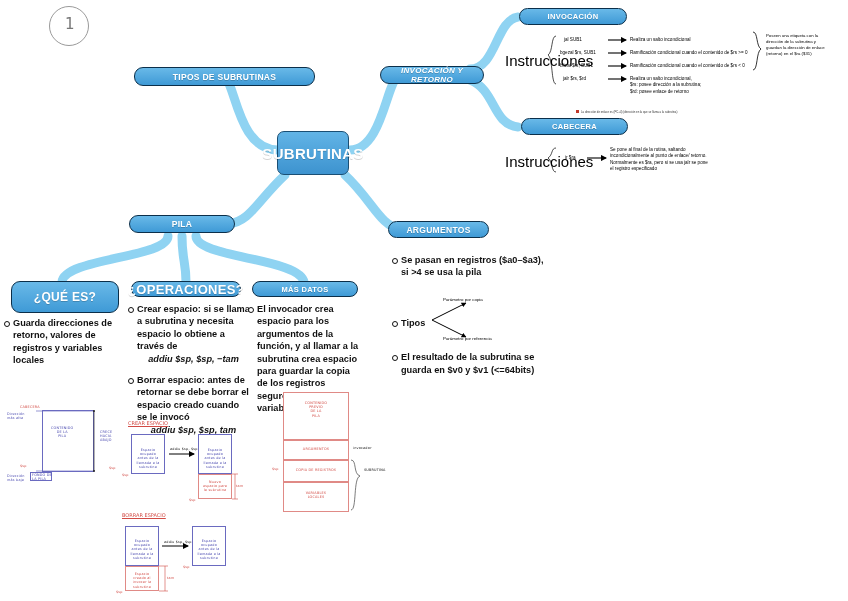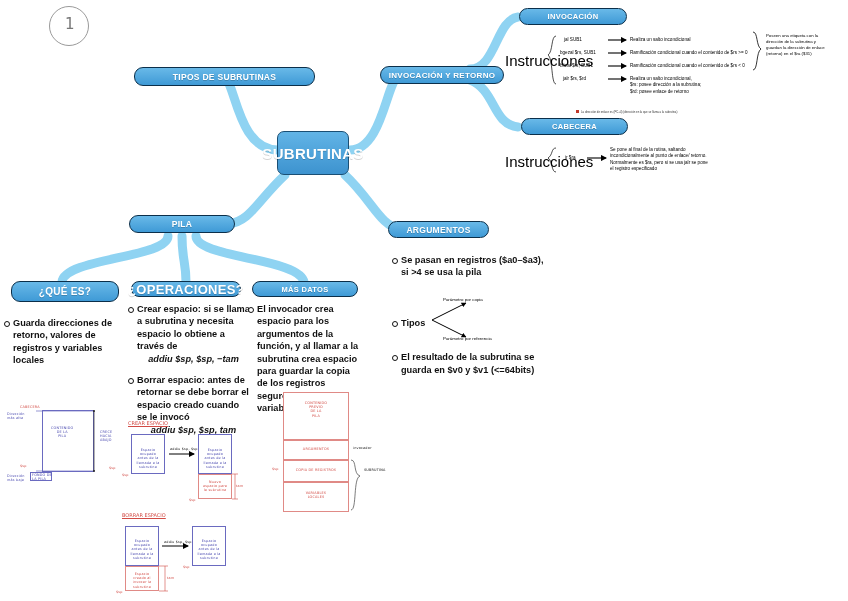--- a/index.html
+++ b/index.html
@@ -100,21 +100,21 @@
   </div>
 
   <div class="node central" style="left:277px;top:131px;width:72px;height:44px;">
     <span>SUBRUTINAS</span>
   </div>
 
   <div class="node branch" style="left:134px;top:67px;width:181px;height:19px;">
     <span>TIPOS DE SUBRUTINAS</span>
   </div>
 
-  <div class="node branch" style="left:380px;top:66px;width:124px;height:18px;font-size:8px;">
+  <div class="node branch" style="left:380px;top:66px;width:104px;height:18px;font-size:8px;font-style:italic;">
     <span>INVOCACIÓN Y RETORNO</span>
   </div>
 
   <div class="node branch" style="left:519px;top:8px;width:108px;height:17px;font-size:7.5px;">
     <span>INVOCACIÓN</span>
   </div>
 
   <div class="instr-label" style="left:505px;top:52px;">Instrucciones</div>
 
   <svg class="links" viewBox="0 0 848 601" style="pointer-events:none;">
@@ -182,21 +182,21 @@
       <li style="margin-top:22px;">El resultado de la subrutina se guarda en $v0 y $v1 (&lt;=64bits)</li>
     </ul>
   </div>
   <div class="tipos-lbl" style="left:443px;top:297px;">Parámetro por copia</div>
   <div class="tipos-lbl" style="left:443px;top:336px;">Parámetro por referencia</div>
 
   <div class="node branch" style="left:129px;top:215px;width:106px;height:18px;">
     <span>PILA</span>
   </div>
 
-  <div class="node branch" style="left:11px;top:281px;width:108px;height:21px;font-size:10px;">
+  <div class="node branch" style="left:11px;top:281px;width:108px;height:32px;font-size:12px;">
     <span>¿QUÉ ES?</span>
   </div>
   <div class="txtblock" style="left:4px;top:303px;width:126px;">
     <ul>
       <li style="margin-top:14px;">Guarda direcciones de retorno, valores de registros y variables locales</li>
     </ul>
   </div>
 
   <div class="node branch" style="left:131px;top:281px;width:110px;height:16px;font-size:13px;">
     <span>¿OPERACIONES?</span>

